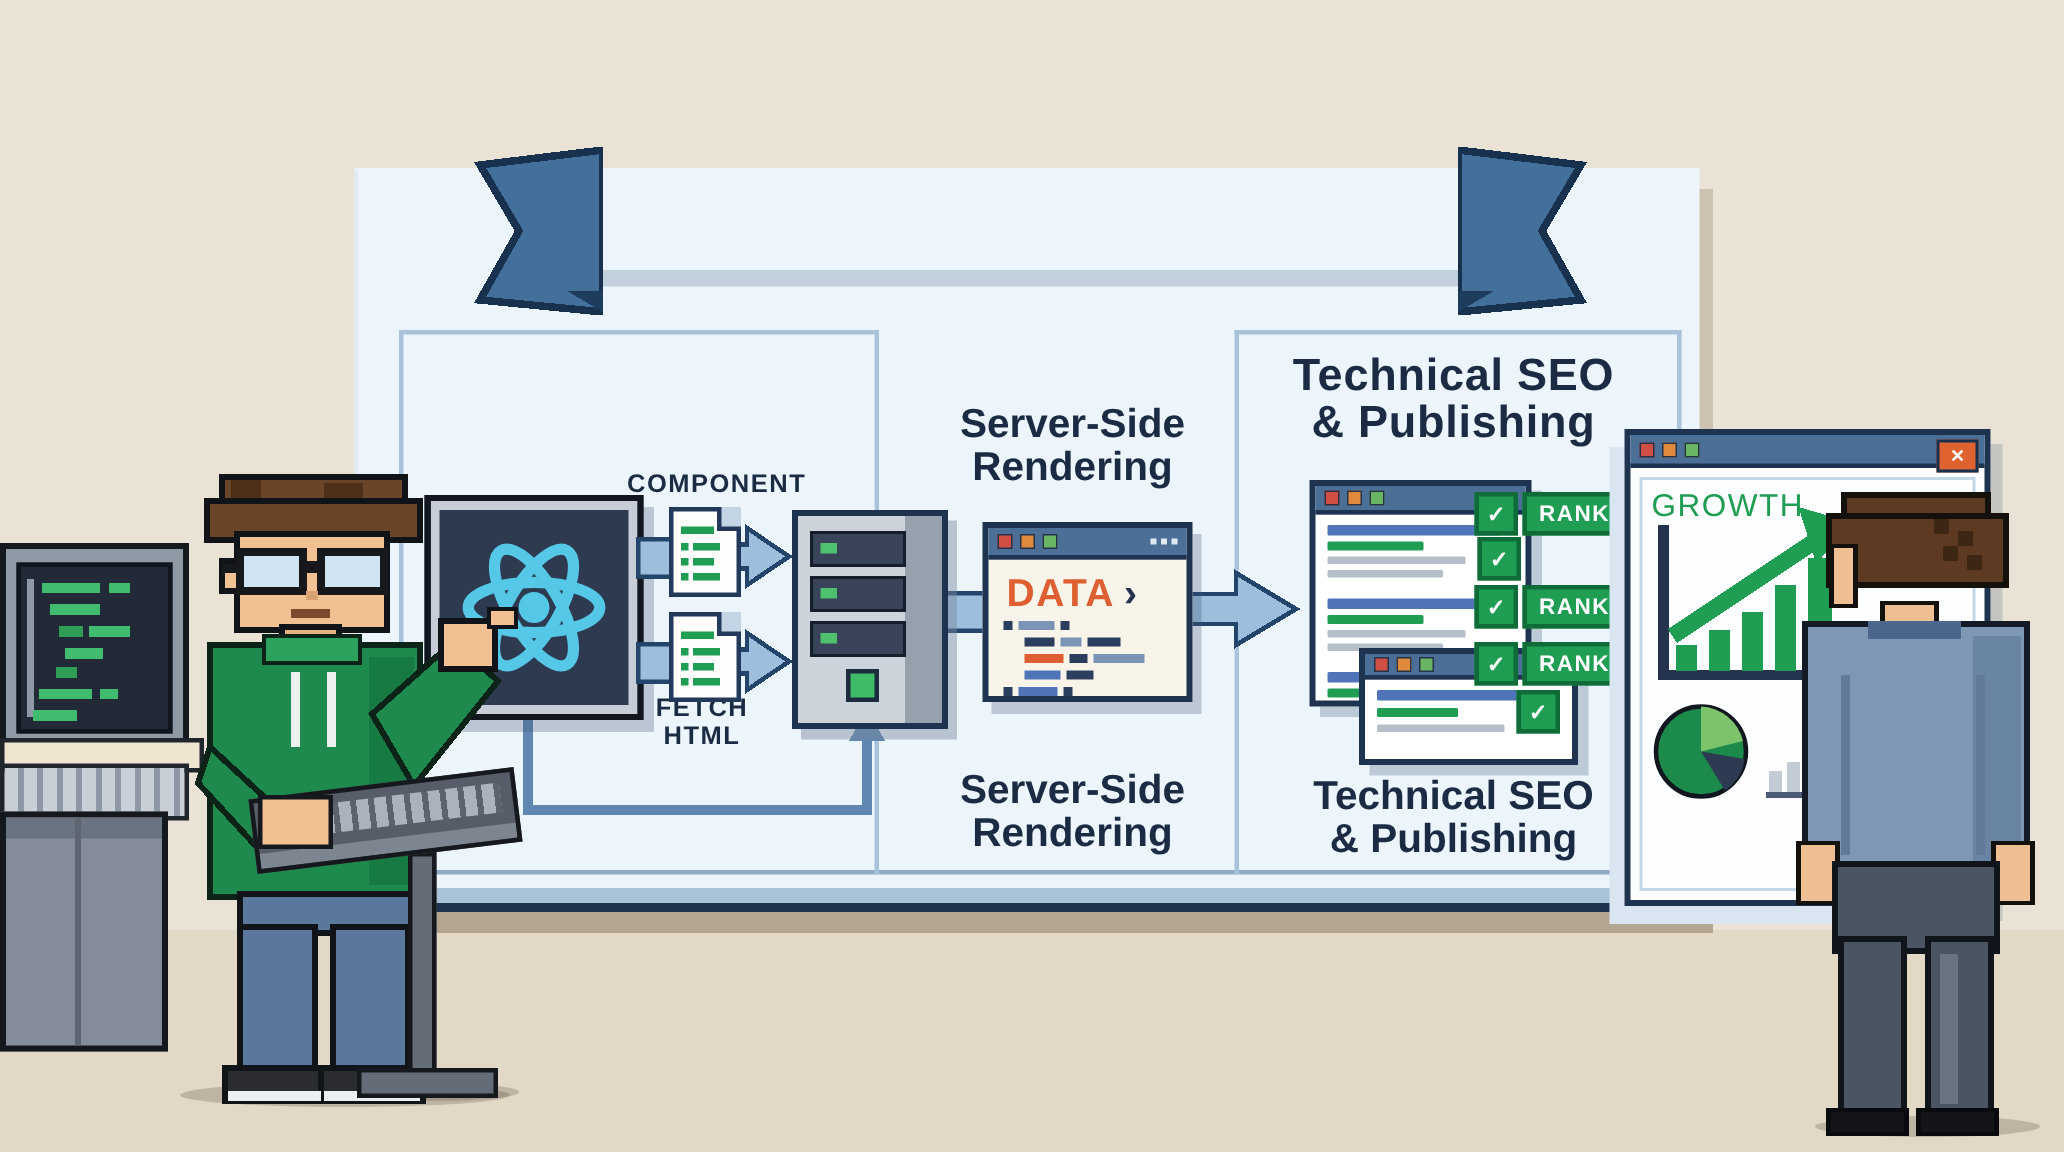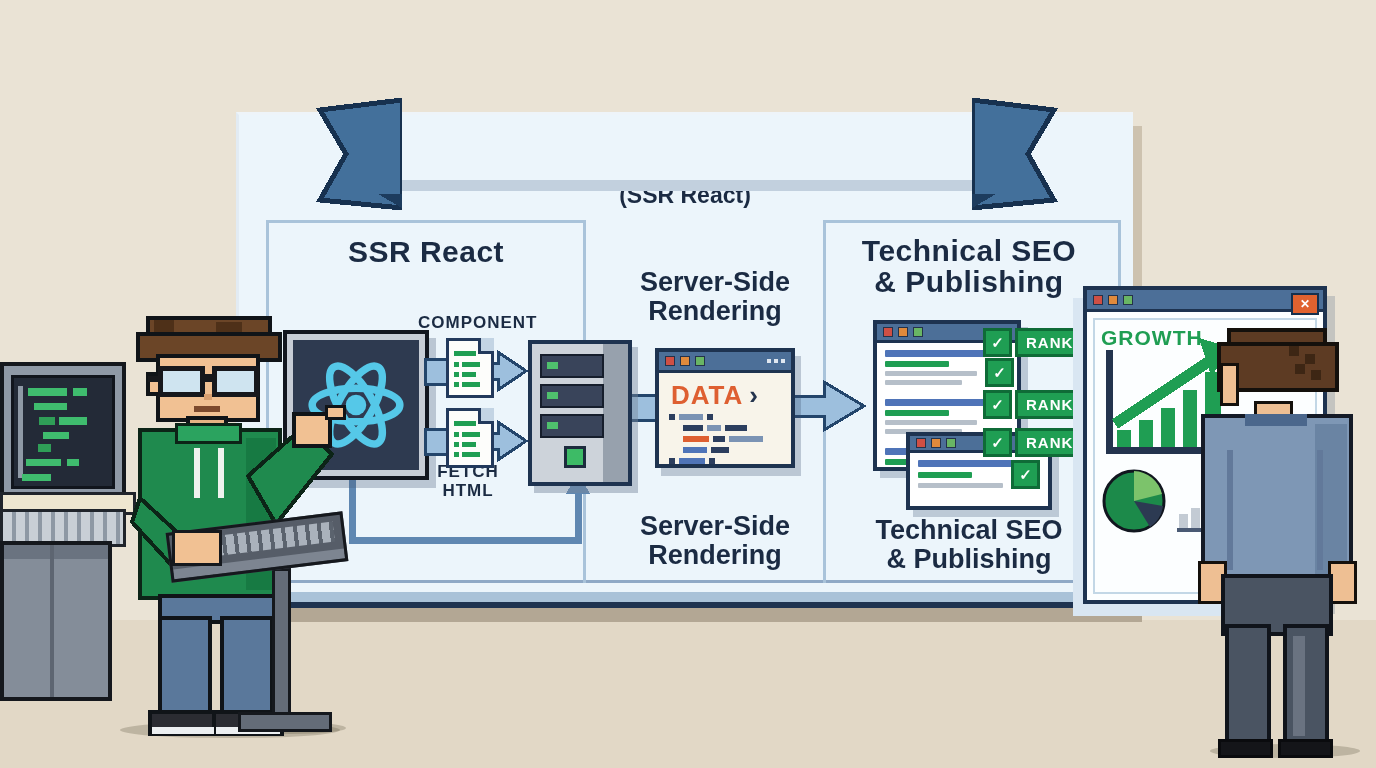--- a/index.html
+++ b/index.html
@@ -80,21 +80,21 @@
   .badge{display:flex;align-items:center;z-index:14;}
   .check-sq{width:23px;height:23px;background:#1f9e53;border:3px solid #0f6b37;color:#fff;
     font-size:15px;font-weight:800;display:flex;align-items:center;justify-content:center;}
   .badge .lbl{margin-left:3px;height:23px;padding:0 8px;background:#1f9e53;border:3px solid #0f6b37;
     color:#fff;font-size:15px;font-weight:800;letter-spacing:1px;display:flex;align-items:center;}
 
   
   .growth{left:1083px;top:286px;width:236px;height:310px;background:#fcfeff;border:4px solid #1e3350;
     box-shadow:-10px 12px 0 #d9e6f2, 8px 10px 0 rgba(110,125,145,.30);z-index:20;}
   .growth .inner{position:absolute;left:6px;top:28px;right:6px;bottom:6px;border:2px solid #c3d7e6;}
-  .growth-title{position:absolute;left:14px;top:36px;color:#1f9e53;font-size:21px;font-weight:700;letter-spacing:1px;}
+  .growth-title{position:absolute;left:14px;top:36px;color:#1f9e53;font-size:21px;font-weight:400;letter-spacing:1px;}
   .xbtn{position:absolute;right:4px;top:3px;width:24px;height:18px;background:#e0622f;border:2px solid #16304d;
     color:#fff;font-size:12px;font-weight:800;display:flex;align-items:center;justify-content:center;}
 
   
   .monitor{left:0px;top:362px;width:118px;height:130px;background:#8f99a6;border:4px solid #15181d;z-index:35;}
   .monitor .screen{position:absolute;left:7px;top:9px;right:7px;bottom:7px;background:#232a37;border:3px solid #11151d;}
   .shelf{left:0px;top:492px;width:130px;height:17px;background:#eee6d0;border:3px solid #20242b;z-index:35;}
   .keys{left:0px;top:509px;width:120px;height:32px;border:3px solid #20242b;
     background:repeating-linear-gradient(90deg,#c9cfd6 0 9px,#8e98a4 9px 13px);z-index:35;}
   .tower{left:0px;top:541px;width:104px;height:152px;background:#848d99;border:4px solid #15181d;z-index:35;}
@@ -120,26 +120,24 @@
 
   <div class="abs floor"></div>
 
   <div class="abs board"></div>
   <div class="abs board-bottom-band"></div>
   <div class="abs board-bottom-edge"></div>
   <div class="abs board-bottom-shadow"></div>
   <div class="abs board-right-shadow"></div>
   <div class="abs board-innerline"></div>
 
-  <div class="abs subtitle ink">(SSR React)</div>
 
   <div class="abs panel ssr-panel"></div>
   <div class="abs panel seo-panel"></div>
 
-  <div class="abs title-lg ink" style="left:286px;top:235px;width:280px;">SSR React</div>
 
   <div class="abs title-lg ink" style="left:838px;top:235px;width:262px;line-height:31px;">
     <span style="display:block">Technical SEO</span>
     <span style="display:block">&amp; Publishing</span>
   </div>
 
   <div class="abs caption ink" style="left:625px;top:268px;width:180px;">
     <span style="display:block">Server-Side</span>
     <span style="display:block">Rendering</span>
   </div>

